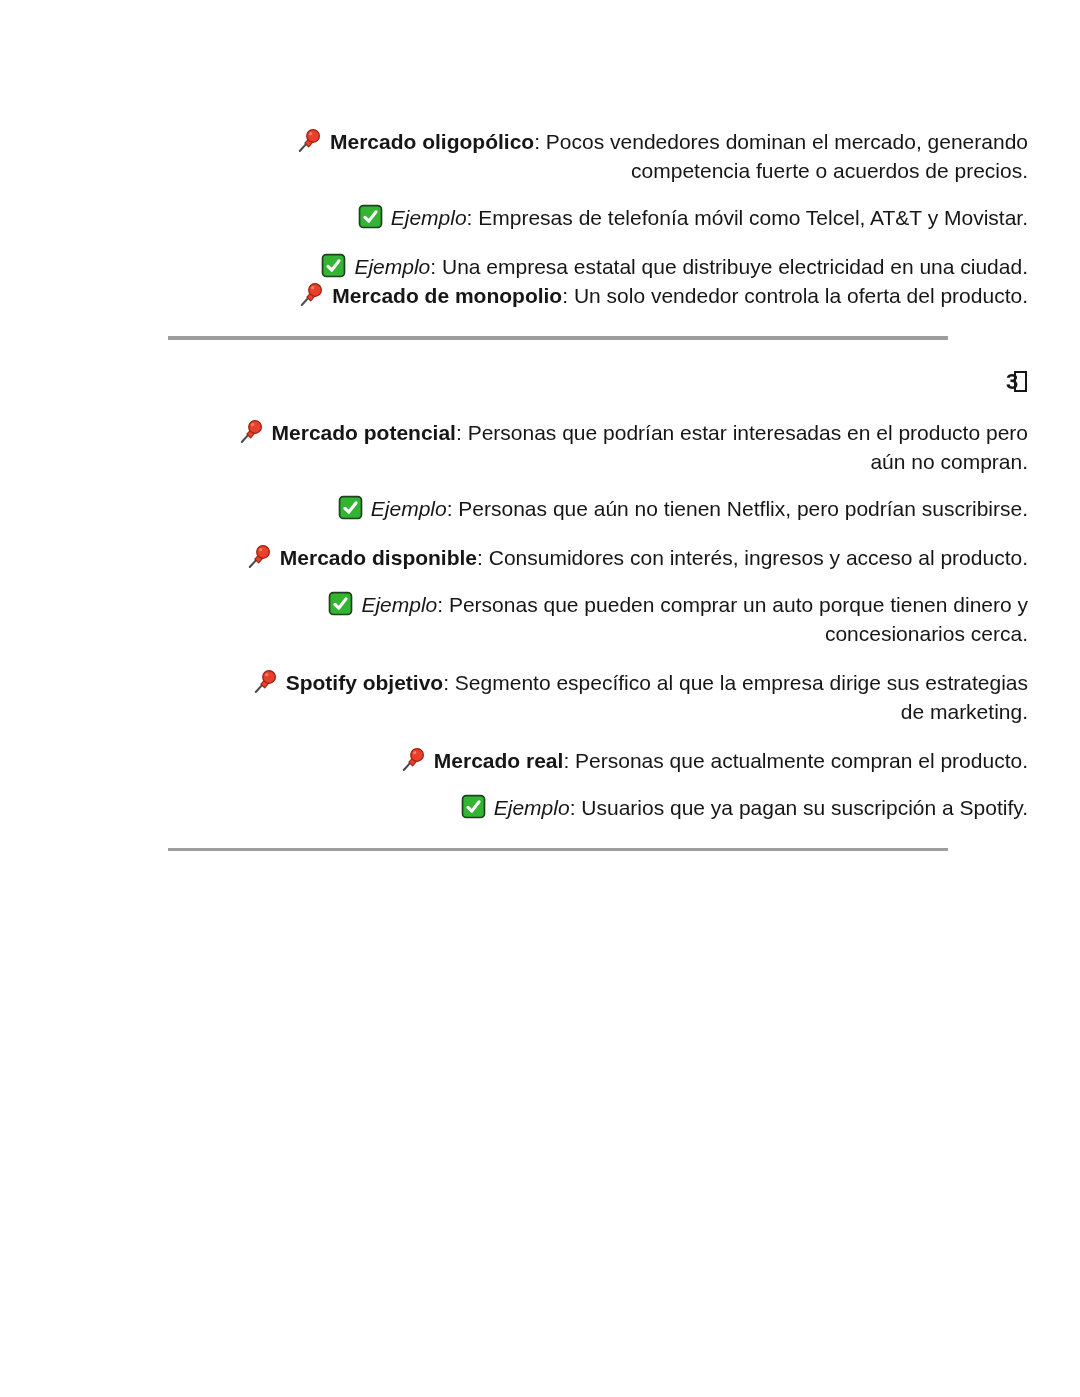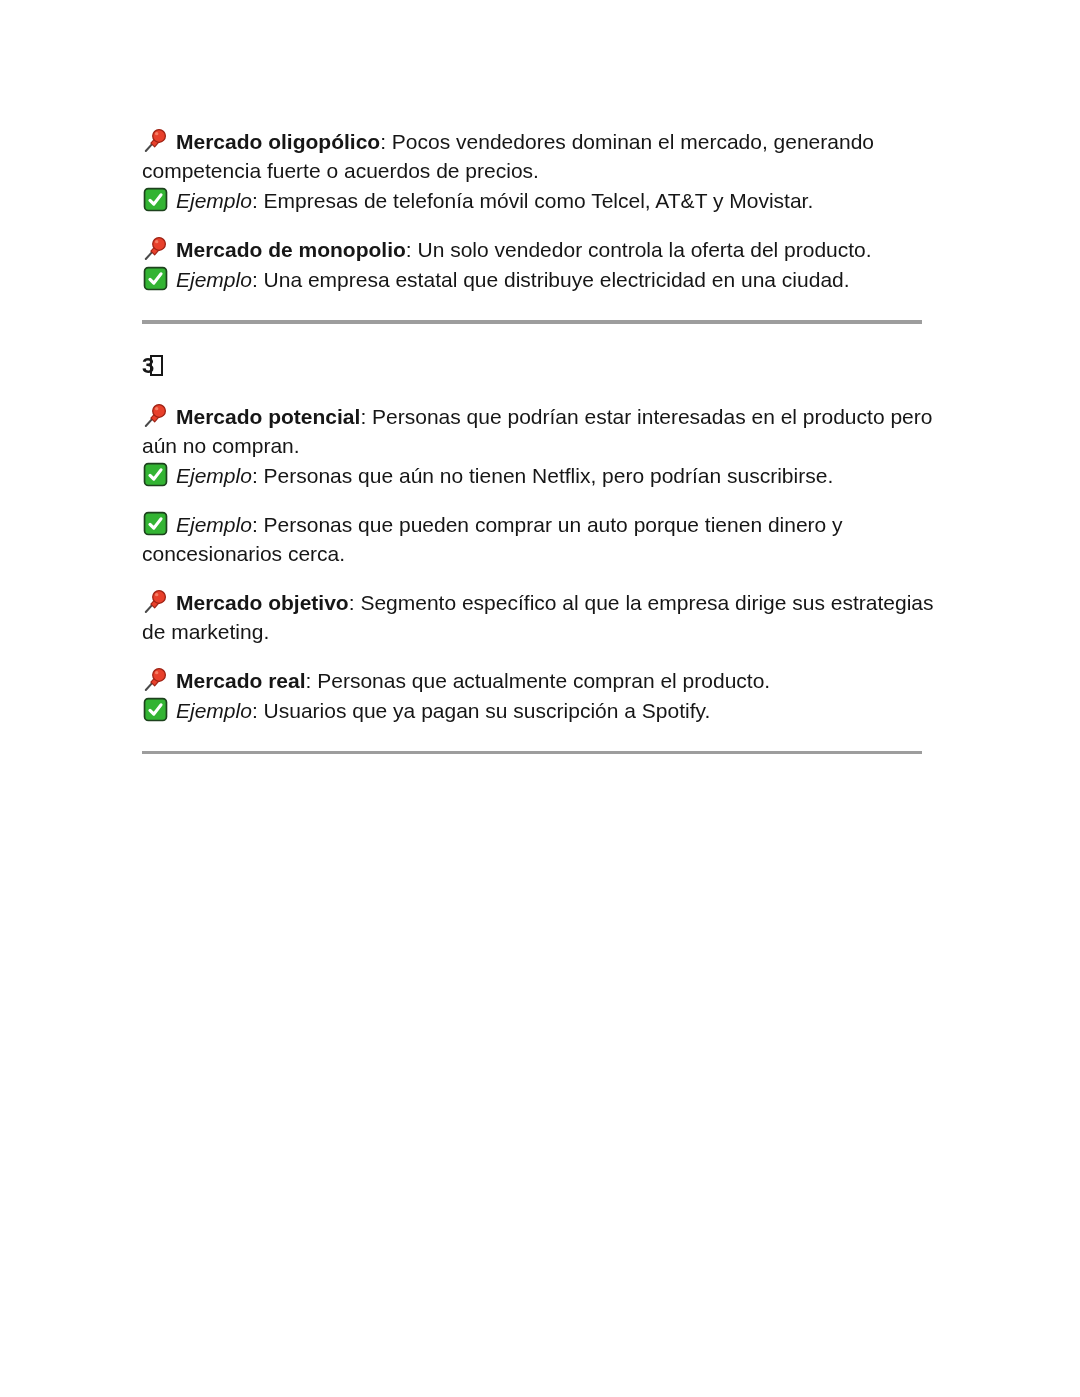--- a/index.html
+++ b/index.html
@@ -10,31 +10,32 @@
   body {
     width: 1080px;
     height: 1397px;
     position: relative;
     font-family: "Liberation Sans", sans-serif;
     color: #161616;
     overflow: hidden;
   }
   .page {
     position: absolute;
-    left: 142px;
+    left: 168px;
     top: 127px;
     width: 860px;
+    text-align: right;
   }
   .line {
     margin: 0;
     font-size: 21px;
     line-height: 29px;
     color: #161616;
   }
-  .ex-line { margin-top: 1px; }
+  .ex-line { margin-top: 18px; }
   .entry { margin: 0 0 20px 0; }
   .term { font-weight: 700; }
   .ex-label { font-style: italic; }
   .def-text, .ex-text { white-space: pre-wrap; }
   .emoji {
     display: inline-block;
     width: 27px;
     height: 27px;
     vertical-align: -5px;
     margin-right: 7px;
@@ -90,60 +91,66 @@
             <circle cx="20.2" cy="10.6" r="7.5" fill="#e8402b" stroke="#9c2113" stroke-width="1.5"></circle>
             <circle cx="17.4" cy="7.9" r="2" fill="#f47f65"></circle>
           </svg></span><span class="term">Mercado oligopólico</span><span class="sep">: </span><span class="def-text">Pocos vendedores dominan el mercado, generando
 competencia fuerte o acuerdos de precios.</span></p>
       <p class="line ex-line"><span class="emoji"><svg viewBox="0 0 32 32" aria-hidden="true">
             <rect x="3" y="3" width="26" height="26" rx="4.5" fill="#33b433" stroke="#1d421d" stroke-width="2"></rect>
             <polyline points="9.5,17 14,21.5 22.5,10.5" fill="none" stroke="#ffffff" stroke-width="3.8" stroke-linecap="round" stroke-linejoin="round"></polyline>
           </svg></span><span class="ex-label">Ejemplo</span><span class="sep">: </span><span class="ex-text">Empresas de telefonía móvil como Telcel, AT&amp;T y Movistar.</span></p>
     </div>
     <div class="entry">
+      <p class="line ex-line"><span class="emoji"><svg viewBox="0 0 32 32" aria-hidden="true">
+            <rect x="3" y="3" width="26" height="26" rx="4.5" fill="#33b433" stroke="#1d421d" stroke-width="2"></rect>
+            <polyline points="9.5,17 14,21.5 22.5,10.5" fill="none" stroke="#ffffff" stroke-width="3.8" stroke-linecap="round" stroke-linejoin="round"></polyline>
+          </svg></span><span class="ex-label">Ejemplo</span><span class="sep">: </span><span class="ex-text">Una empresa estatal que distribuye electricidad en una ciudad.</span></p>
       <p class="line def-line"><span class="emoji"><svg viewBox="0 0 32 32" aria-hidden="true">
             <path d="M4.5 28.5 L13.5 18.5" stroke="#4a4a4a" stroke-width="2.4" stroke-linecap="round" fill="none"></path>
             <polygon points="10.5,19 15,23.5 22,15.5 17.5,11.5" fill="#e8402b" stroke="#9c2113" stroke-width="1.3" stroke-linejoin="round"></polygon>
             <circle cx="20.2" cy="10.6" r="7.5" fill="#e8402b" stroke="#9c2113" stroke-width="1.5"></circle>
             <circle cx="17.4" cy="7.9" r="2" fill="#f47f65"></circle>
           </svg></span><span class="term">Mercado de monopolio</span><span class="sep">: </span><span class="def-text">Un solo vendedor controla la oferta del producto.</span></p>
-      <p class="line ex-line"><span class="emoji"><svg viewBox="0 0 32 32" aria-hidden="true">
-            <rect x="3" y="3" width="26" height="26" rx="4.5" fill="#33b433" stroke="#1d421d" stroke-width="2"></rect>
-            <polyline points="9.5,17 14,21.5 22.5,10.5" fill="none" stroke="#ffffff" stroke-width="3.8" stroke-linecap="round" stroke-linejoin="round"></polyline>
-          </svg></span><span class="ex-label">Ejemplo</span><span class="sep">: </span><span class="ex-text">Una empresa estatal que distribuye electricidad en una ciudad.</span></p>
     </div>
     <hr class="divider">
     <h2 class="section-heading"><span class="keycap"><span class="keycap-digit">3</span><span class="keycap-box"></span></span></h2>
     <div class="entry">
       <p class="line def-line"><span class="emoji"><svg viewBox="0 0 32 32" aria-hidden="true">
             <path d="M4.5 28.5 L13.5 18.5" stroke="#4a4a4a" stroke-width="2.4" stroke-linecap="round" fill="none"></path>
             <polygon points="10.5,19 15,23.5 22,15.5 17.5,11.5" fill="#e8402b" stroke="#9c2113" stroke-width="1.3" stroke-linejoin="round"></polygon>
             <circle cx="20.2" cy="10.6" r="7.5" fill="#e8402b" stroke="#9c2113" stroke-width="1.5"></circle>
             <circle cx="17.4" cy="7.9" r="2" fill="#f47f65"></circle>
           </svg></span><span class="term">Mercado potencial</span><span class="sep">: </span><span class="def-text">Personas que podrían estar interesadas en el producto pero
 aún no compran.</span></p>
       <p class="line ex-line"><span class="emoji"><svg viewBox="0 0 32 32" aria-hidden="true">
             <rect x="3" y="3" width="26" height="26" rx="4.5" fill="#33b433" stroke="#1d421d" stroke-width="2"></rect>
             <polyline points="9.5,17 14,21.5 22.5,10.5" fill="none" stroke="#ffffff" stroke-width="3.8" stroke-linecap="round" stroke-linejoin="round"></polyline>
           </svg></span><span class="ex-label">Ejemplo</span><span class="sep">: </span><span class="ex-text">Personas que aún no tienen Netflix, pero podrían suscribirse.</span></p>
     </div>
     <div class="entry">
+      <p class="line def-line"><span class="emoji"><svg viewBox="0 0 32 32" aria-hidden="true">
+            <path d="M4.5 28.5 L13.5 18.5" stroke="#4a4a4a" stroke-width="2.4" stroke-linecap="round" fill="none"></path>
+            <polygon points="10.5,19 15,23.5 22,15.5 17.5,11.5" fill="#e8402b" stroke="#9c2113" stroke-width="1.3" stroke-linejoin="round"></polygon>
+            <circle cx="20.2" cy="10.6" r="7.5" fill="#e8402b" stroke="#9c2113" stroke-width="1.5"></circle>
+            <circle cx="17.4" cy="7.9" r="2" fill="#f47f65"></circle>
+          </svg></span><span class="term">Mercado disponible</span><span class="sep">: </span><span class="def-text">Consumidores con interés, ingresos y acceso al producto.</span></p>
       <p class="line ex-line"><span class="emoji"><svg viewBox="0 0 32 32" aria-hidden="true">
             <rect x="3" y="3" width="26" height="26" rx="4.5" fill="#33b433" stroke="#1d421d" stroke-width="2"></rect>
             <polyline points="9.5,17 14,21.5 22.5,10.5" fill="none" stroke="#ffffff" stroke-width="3.8" stroke-linecap="round" stroke-linejoin="round"></polyline>
           </svg></span><span class="ex-label">Ejemplo</span><span class="sep">: </span><span class="ex-text">Personas que pueden comprar un auto porque tienen dinero y
 concesionarios cerca.</span></p>
     </div>
     <div class="entry">
       <p class="line def-line"><span class="emoji"><svg viewBox="0 0 32 32" aria-hidden="true">
             <path d="M4.5 28.5 L13.5 18.5" stroke="#4a4a4a" stroke-width="2.4" stroke-linecap="round" fill="none"></path>
             <polygon points="10.5,19 15,23.5 22,15.5 17.5,11.5" fill="#e8402b" stroke="#9c2113" stroke-width="1.3" stroke-linejoin="round"></polygon>
             <circle cx="20.2" cy="10.6" r="7.5" fill="#e8402b" stroke="#9c2113" stroke-width="1.5"></circle>
             <circle cx="17.4" cy="7.9" r="2" fill="#f47f65"></circle>
-          </svg></span><span class="term">Mercado objetivo</span><span class="sep">: </span><span class="def-text">Segmento específico al que la empresa dirige sus estrategias
+          </svg></span><span class="term">Spotify objetivo</span><span class="sep">: </span><span class="def-text">Segmento específico al que la empresa dirige sus estrategias
 de marketing.</span></p>
     </div>
     <div class="entry">
       <p class="line def-line"><span class="emoji"><svg viewBox="0 0 32 32" aria-hidden="true">
             <path d="M4.5 28.5 L13.5 18.5" stroke="#4a4a4a" stroke-width="2.4" stroke-linecap="round" fill="none"></path>
             <polygon points="10.5,19 15,23.5 22,15.5 17.5,11.5" fill="#e8402b" stroke="#9c2113" stroke-width="1.3" stroke-linejoin="round"></polygon>
             <circle cx="20.2" cy="10.6" r="7.5" fill="#e8402b" stroke="#9c2113" stroke-width="1.5"></circle>
             <circle cx="17.4" cy="7.9" r="2" fill="#f47f65"></circle>
           </svg></span><span class="term">Mercado real</span><span class="sep">: </span><span class="def-text">Personas que actualmente compran el producto.</span></p>
       <p class="line ex-line"><span class="emoji"><svg viewBox="0 0 32 32" aria-hidden="true">

